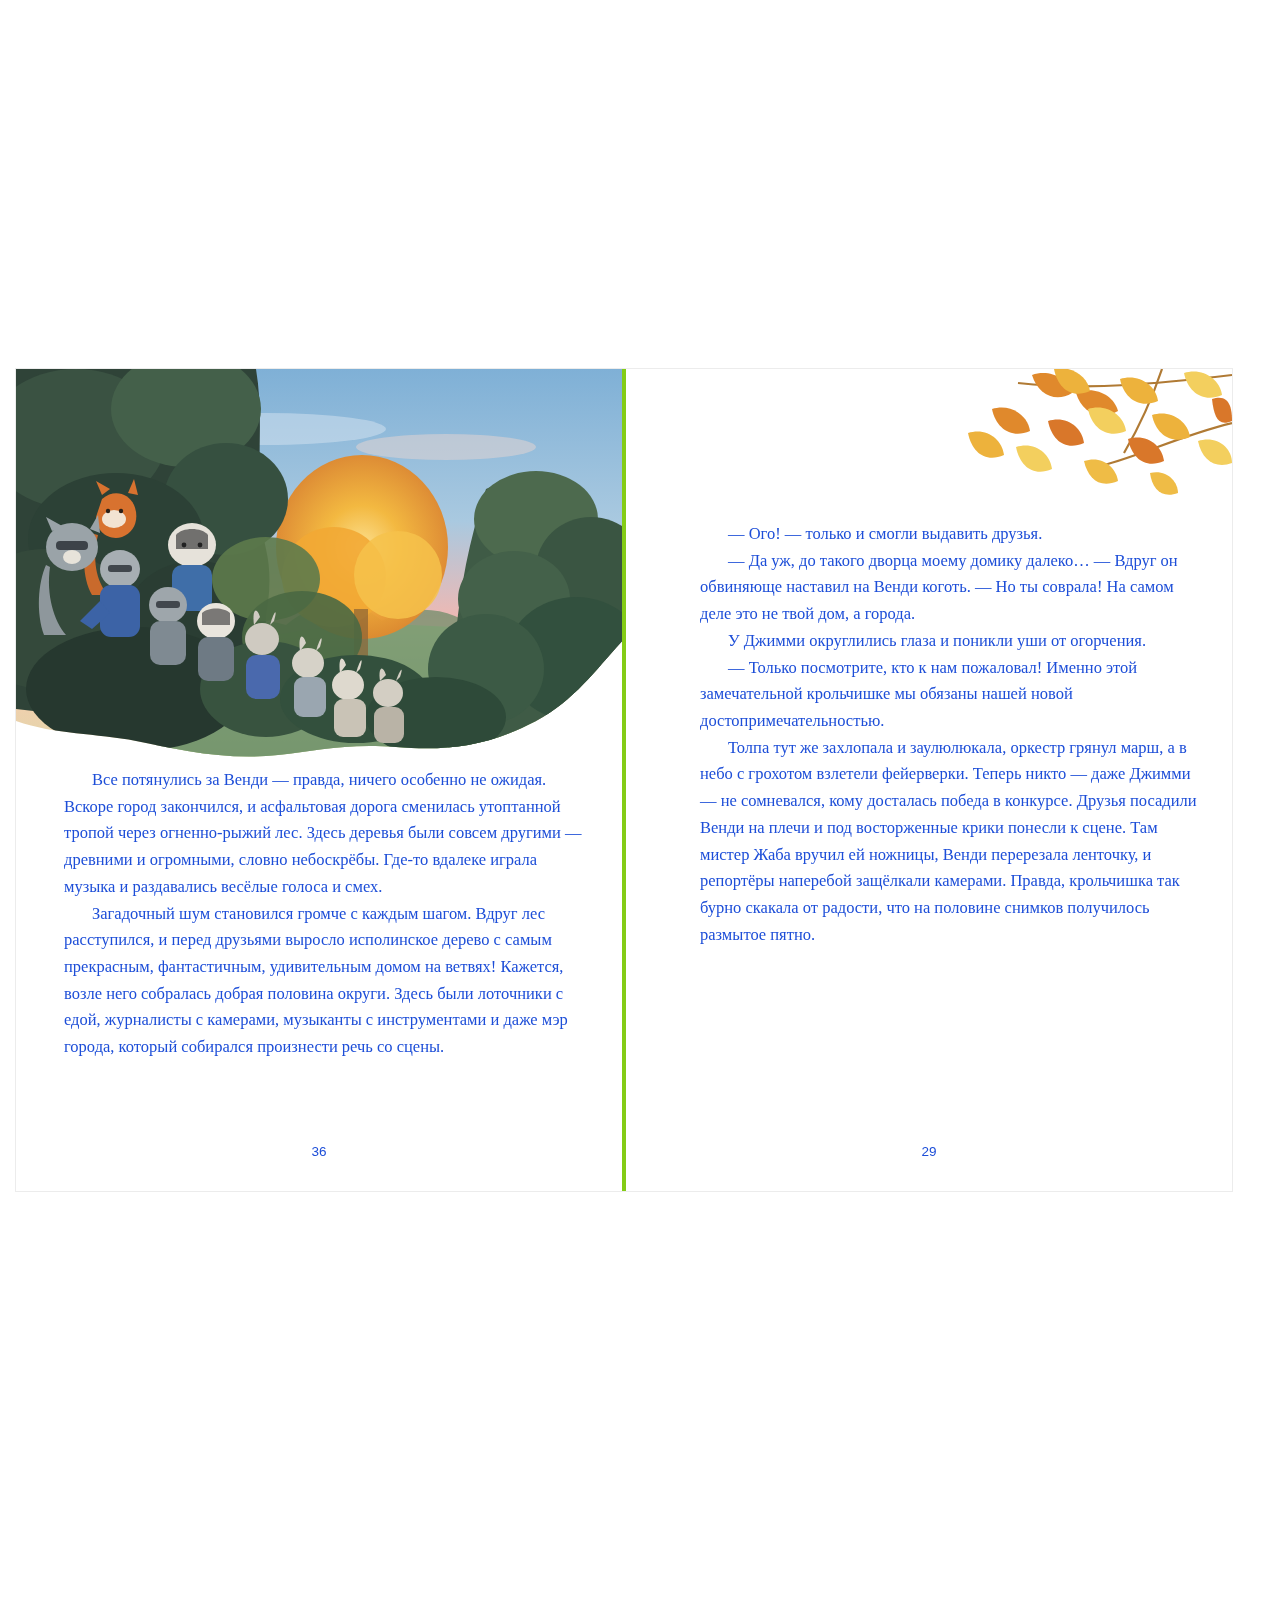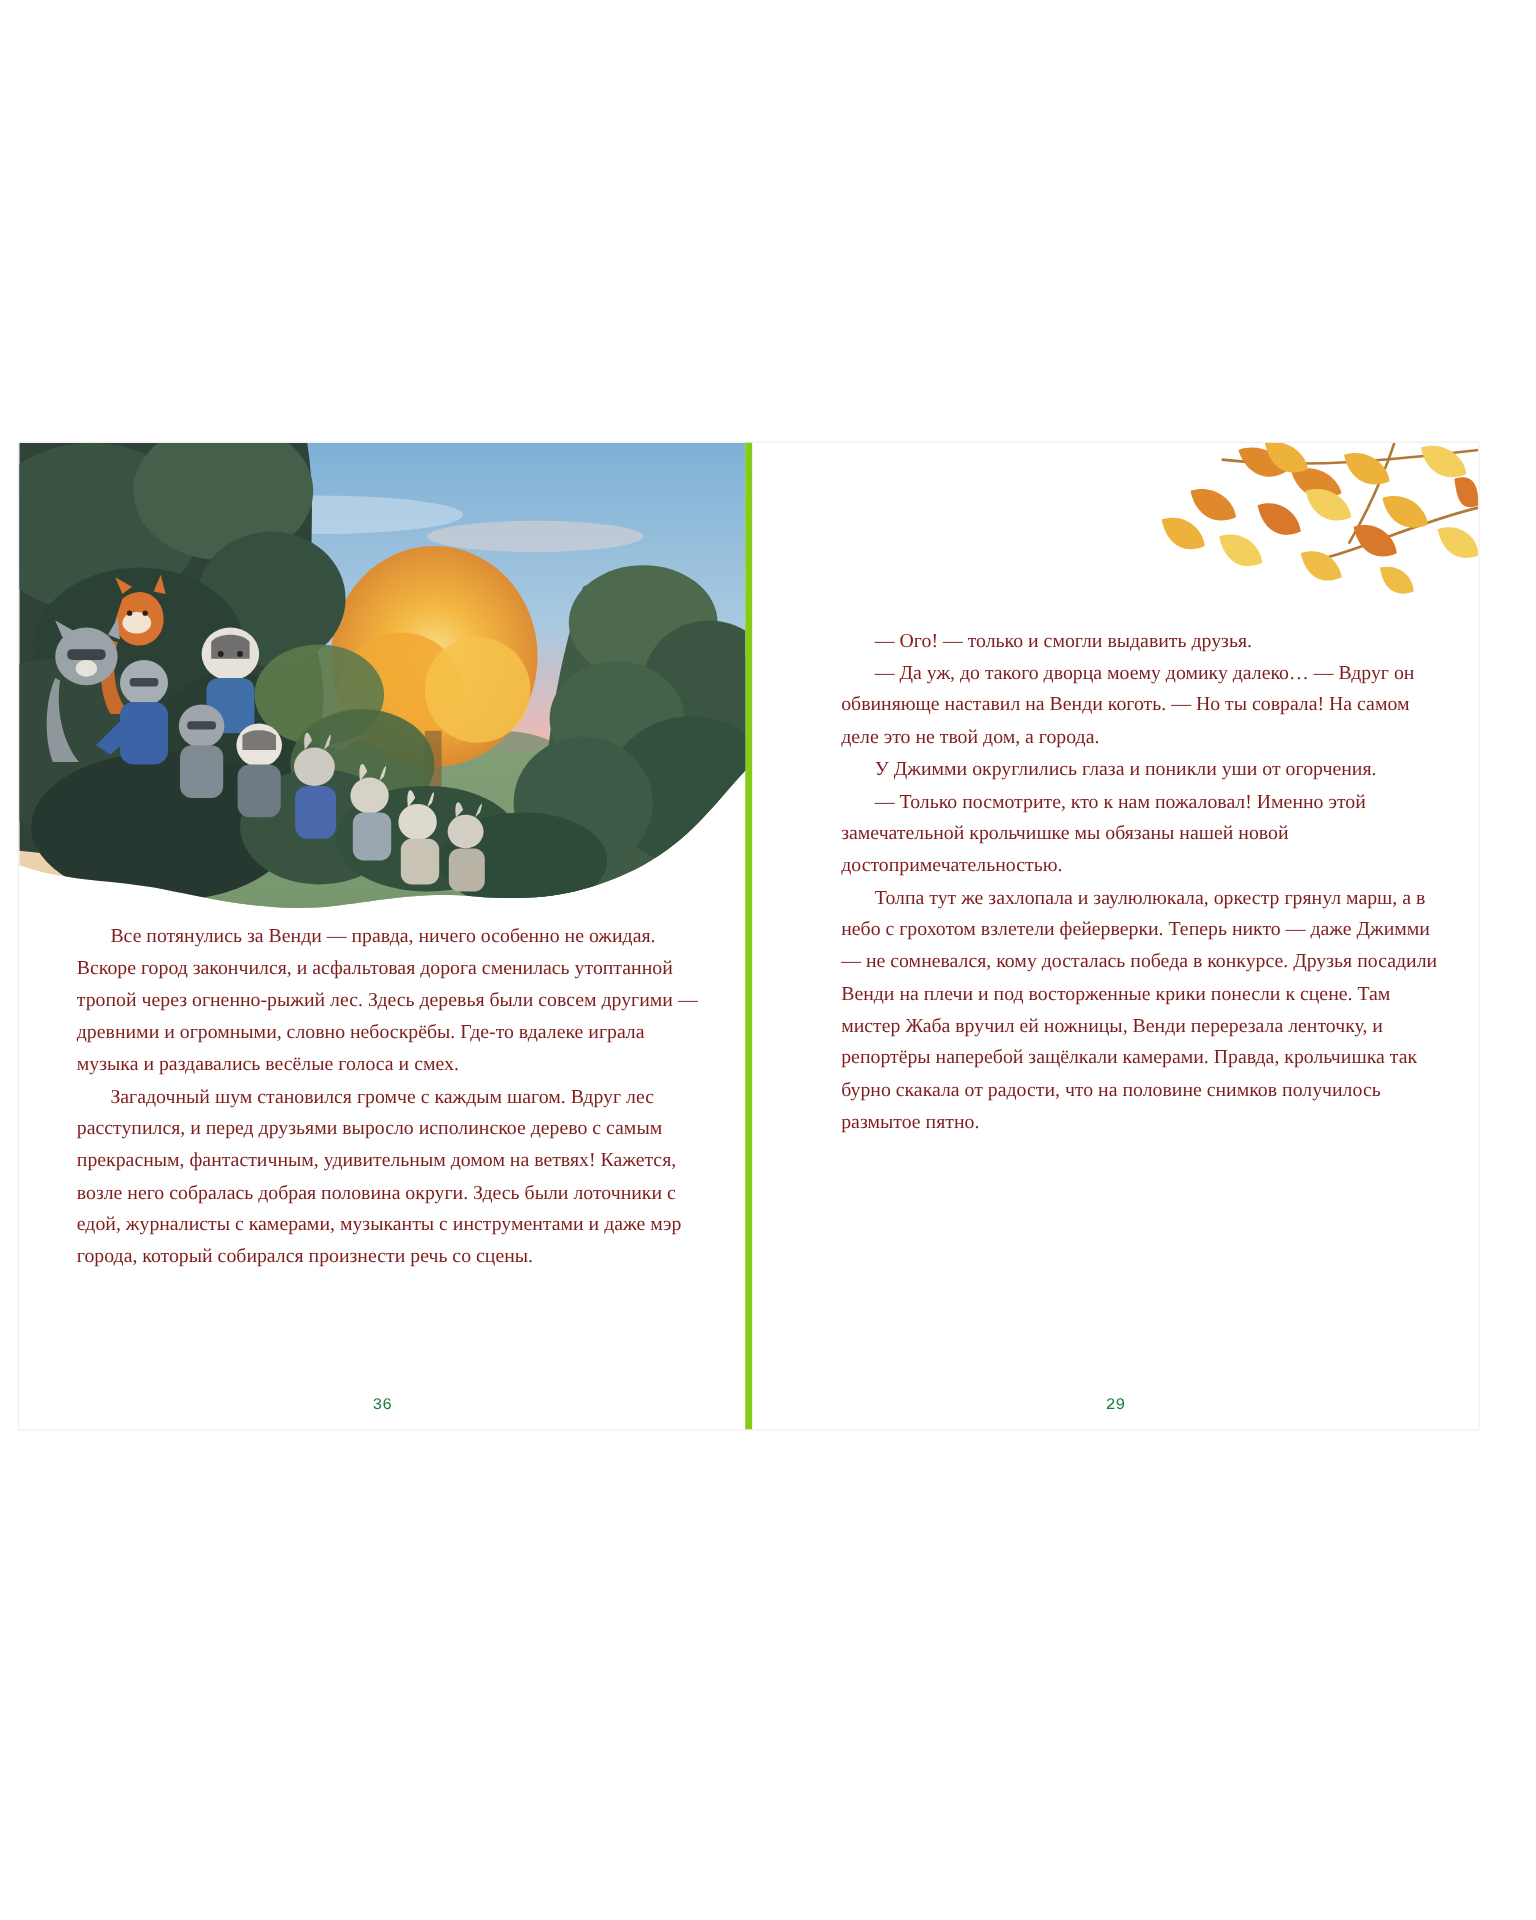--- a/index.html
+++ b/index.html
@@ -26,61 +26,61 @@
     box-shadow: 0 0 0 1px #ececec;
     display: flex;
   }
   .page {
     position: relative;
     width: 608px;
     height: 822px;
     overflow: hidden;
     background: #fff;
   }
-  .page-left  { border-right: 6px solid #84cc16; }
+  .page-left  { border-right: 4px solid #84cc16; }
 
   
   .illus {
     position: absolute;
     left: 0; top: 0;
     width: 608px;
     height: 400px;
     overflow: hidden;
   }
   .illus svg { display: block; }
 
   
   .text-col {
     position: absolute;
     font-size: 16.5px;
     line-height: 1.62;
-    color: #7f1d1d;
+    color: #1d4ed8;
     text-align: left;
   }
   .text-left {
     left: 48px;
     top: 398px;
     width: 520px;
   }
   .text-right {
     left: 74px;
     top: 152px;
     width: 500px;
   }
   .text-col p { margin: 0; }
   .text-col p.ind { text-indent: 28px; }
 
   .folio {
     position: absolute;
-    bottom: 12px;
+    bottom: 32px;
     width: 100%;
     text-align: center;
     font-size: 13.5px;
-    color: #15803d;
-    font-family: Liberation Mono, monospace;
+    color: #1d4ed8;
+    font-family: Liberation Sans, sans-serif;
   }
 
   
   .leaves {
     position: absolute;
     right: 0;
     top: 0;
     width: 500px;
     height: 160px;
     pointer-events: none;

